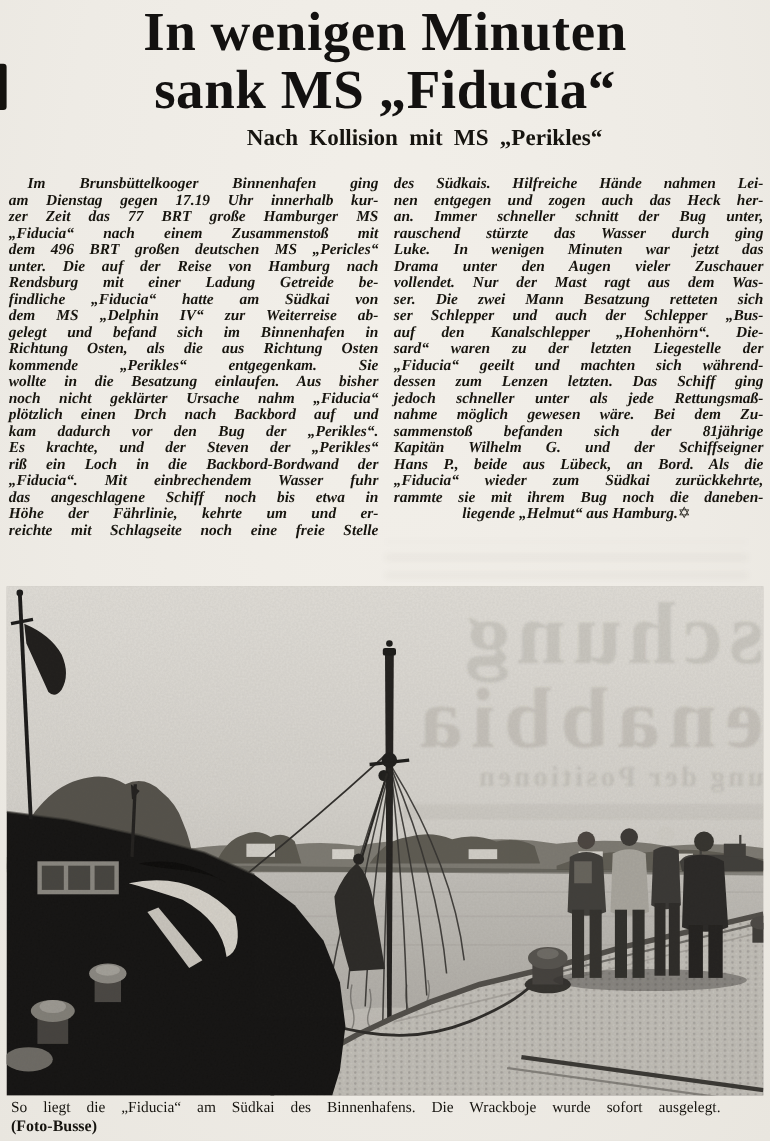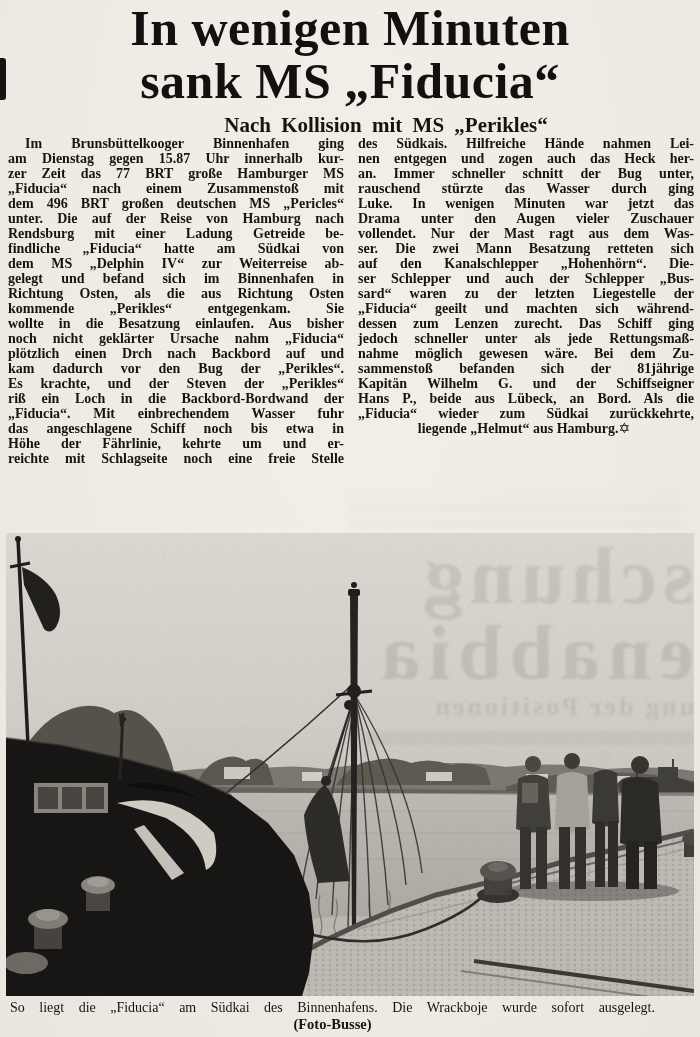--- a/index.html
+++ b/index.html
@@ -6,54 +6,54 @@
   .page{
     position:relative;width:700px;height:1037px;overflow:hidden;
     background:radial-gradient(ellipse at 50% 28%, #f2efe9 0%, #eeebe5 60%, #e9e6df 100%);
     font-family:"Liberation Serif",serif;color:#1a1816;
   }
   .edge-mark{position:absolute;left:0;top:58px;width:6px;height:42px;background:#15130f;border-radius:0 3px 3px 0;}
   .headline{position:absolute;top:2px;left:0;width:700px;text-align:center;font-weight:700;}
   .hl-line{font-size:50px;line-height:53px;letter-spacing:0.5px;color:#131110;}
   .subhead{position:absolute;top:113px;left:0;width:700px;text-align:center;
     font-size:21px;font-weight:700;word-spacing:5px;color:#16140f;padding-left:36px;}
-  .cols{position:absolute;top:136px;left:8px;width:686px;display:flex;gap:14px;}
+  .cols{position:absolute;top:160px;left:8px;width:686px;display:flex;gap:14px;font-style:italic;}
   .col{width:336px;}
   .bl{font-size:14px;line-height:15px;font-weight:700;text-align:justify;text-align-last:justify;
       text-justify:inter-word;color:#17150f;}
   .bl.indent{text-indent:17px;}
   .bl.lastline{display:flex;justify-content:center;align-items:baseline;text-align:left;text-align-last:auto;}
   .star{font-family:"DejaVu Sans",sans-serif;font-size:14px;padding-right:4px;color:#17150f;}
   .smudge{position:absolute;top:492px;left:350px;width:330px;height:34px;opacity:.45;filter:blur(3px);
     background:repeating-linear-gradient(0deg, rgba(120,115,105,.14) 0 6px, transparent 6px 16px);}
   .figure{position:absolute;top:533px;left:6px;width:688px;height:463px;margin:0;background:#ccc9c2;}
   .figure svg{display:block;width:688px;height:463px;}
   .caption{position:absolute;top:999px;left:10px;width:645px;font-size:14px;line-height:17px;font-weight:400;
     text-align:justify;text-align-last:justify;color:#16140f;}
-  .credit{position:absolute;top:1016px;left:10px;width:645px;text-align:center;font-size:14.5px;
+  .credit{position:absolute;top:1016px;left:10px;width:645px;text-align:left;font-size:14.5px;
     font-weight:700;color:#16140f;}
 </style>
 </head>
 <body>
 
 <div class="page">
 
   <div class="edge-mark"></div>
 
   <div class="headline">
     <div class="hl-line">In wenigen Minuten</div>
     <div class="hl-line">sank MS „Fiducia“</div>
   </div>
 
   <div class="subhead">Nach Kollision mit MS „Perikles“</div>
 
   <div class="cols">
     <div class="col">
       <div class="bl indent">Im Brunsbüttelkooger Binnenhafen ging</div>
-      <div class="bl">am Dienstag gegen 15.87 Uhr innerhalb kur-</div>
+      <div class="bl">am Dienstag gegen 17.19 Uhr innerhalb kur-</div>
       <div class="bl">zer Zeit das 77 BRT große Hamburger MS</div>
       <div class="bl">„Fiducia“ nach einem Zusammenstoß mit</div>
       <div class="bl">dem 496 BRT großen deutschen MS „Pericles“</div>
       <div class="bl">unter. Die auf der Reise von Hamburg nach</div>
       <div class="bl">Rendsburg mit einer Ladung Getreide be-</div>
       <div class="bl">findliche „Fiducia“ hatte am Südkai von</div>
       <div class="bl">dem MS „Delphin IV“ zur Weiterreise ab-</div>
       <div class="bl">gelegt und befand sich im Binnenhafen in</div>
       <div class="bl">Richtung Osten, als die aus Richtung Osten</div>
       <div class="bl">kommende „Perikles“ entgegenkam. Sie</div>
@@ -70,31 +70,32 @@
     </div>
     <div class="col">
       <div class="bl">des Südkais. Hilfreiche Hände nahmen Lei-</div>
       <div class="bl">nen entgegen und zogen auch das Heck her-</div>
       <div class="bl">an. Immer schneller schnitt der Bug unter,</div>
       <div class="bl">rauschend stürzte das Wasser durch ging</div>
       <div class="bl">Luke. In wenigen Minuten war jetzt das</div>
       <div class="bl">Drama unter den Augen vieler Zuschauer</div>
       <div class="bl">vollendet. Nur der Mast ragt aus dem Was-</div>
       <div class="bl">ser. Die zwei Mann Besatzung retteten sich</div>
+      <div class="bl">ser Schlepper und auch der Schlepper „Bus-</div>
       <div class="bl">auf den Kanalschlepper „Hohenhörn“. Die-</div>
-      <div class="bl">ser Schlepper und auch der Schlepper „Bus-</div>
       <div class="bl">sard“ waren zu der letzten Liegestelle der</div>
       <div class="bl">„Fiducia“ geeilt und machten sich während-</div>
-      <div class="bl">dessen zum Lenzen zurecht. Das Schiff ging</div>
+      <div class="bl">dessen zum Lenzen letzten. Das Schiff ging</div>
       <div class="bl">jedoch schneller unter als jede Rettungsmaß-</div>
       <div class="bl">nahme möglich gewesen wäre. Bei dem Zu-</div>
       <div class="bl">sammenstoß befanden sich der 81jährige</div>
       <div class="bl">Kapitän Wilhelm G. und der Schiffseigner</div>
       <div class="bl">Hans P., beide aus Lübeck, an Bord. Als die</div>
       <div class="bl">„Fiducia“ wieder zum Südkai zurückkehrte,</div>
+      <div class="bl">rammte sie mit ihrem Bug noch die daneben-</div>
       <div class="bl lastline">
         <span>liegende „Helmut“ aus Hamburg.</span>
         <span class="star">✡</span>
       </div>
     </div>
   </div>
 
   <div class="smudge"></div>
 
   <figure class="figure">

